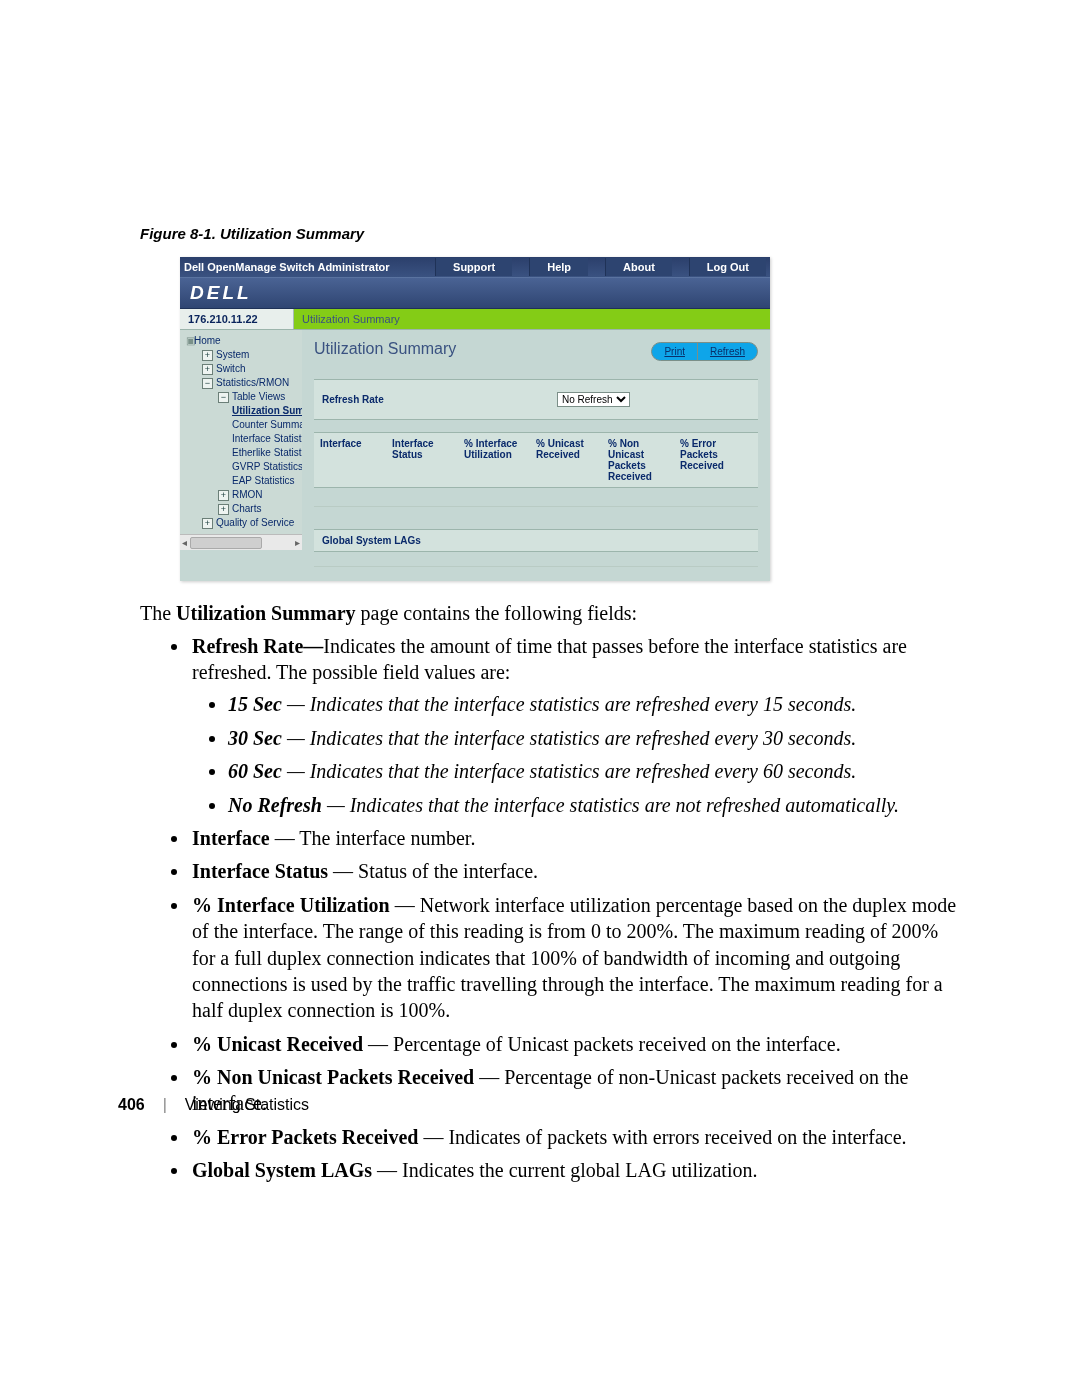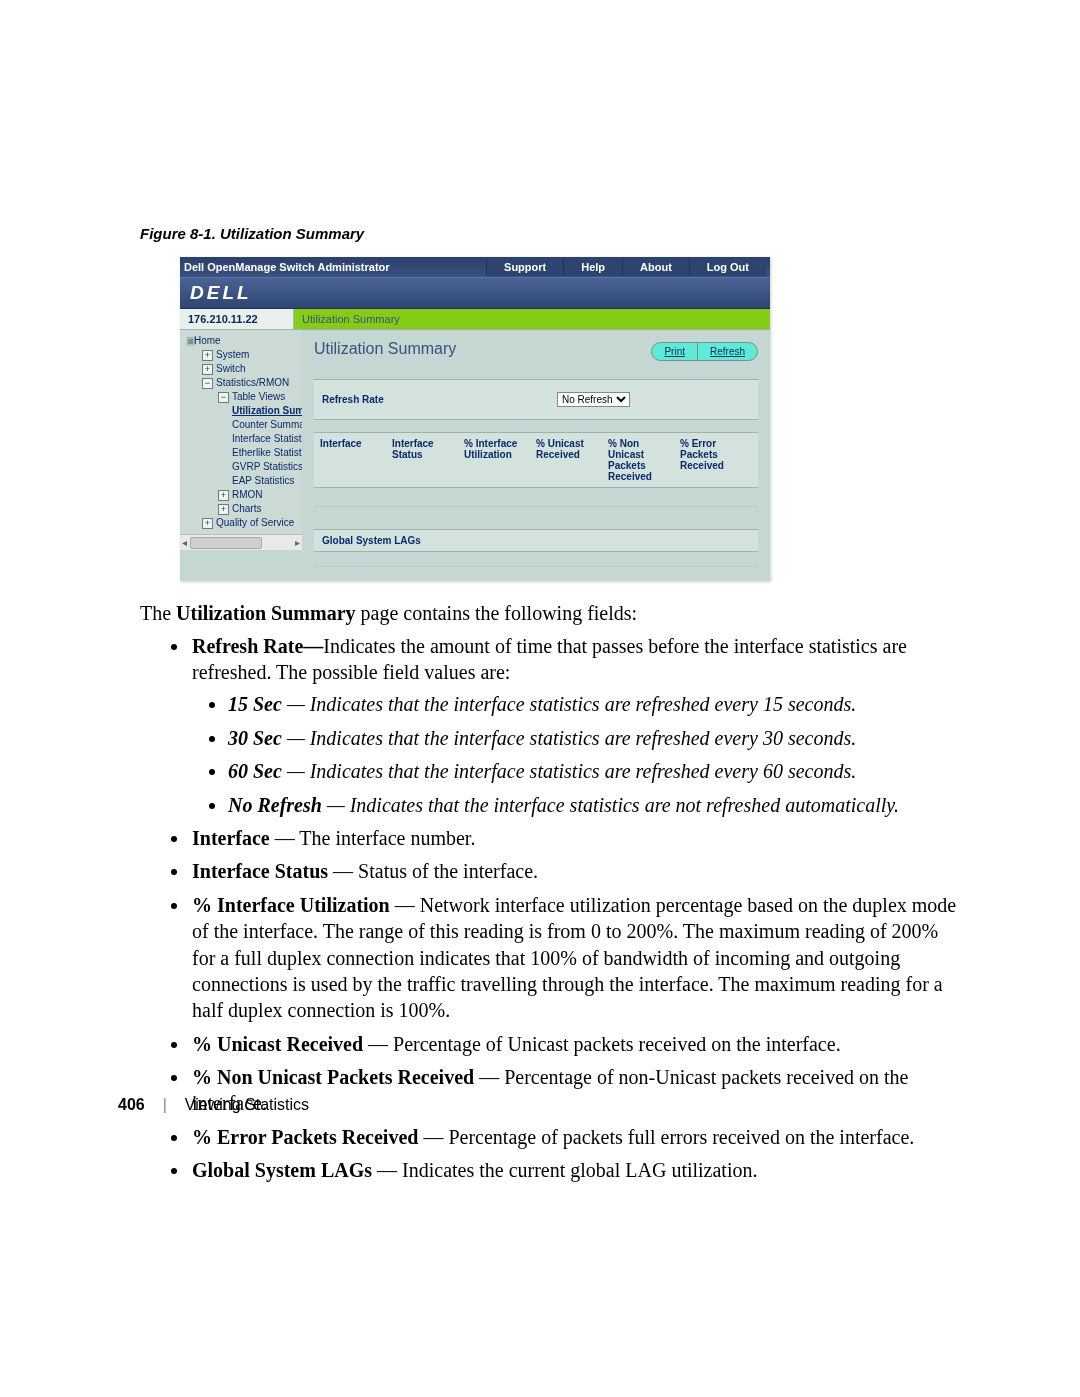--- a/index.html
+++ b/index.html
@@ -32,20 +32,21 @@
   .shot-titlebar{
     background:#405a86;
     background:linear-gradient(#2b3f6b,#3a5281);
     color:#fff;
     font-size:11px;
     font-weight:bold;
     display:flex;
     align-items:center;
     height:20px;
     padding:0 4px;
+    gap:17px;
   }
   .shot-titlebar .ttl{flex:1;}
   .shot-titlebar .lnk{
     background:#2d4470;
     padding:3px 17px;
     border-left:1px solid #1f3257;
     font-weight:bold;
     cursor:default;
   }
   .brandbar{
@@ -123,21 +124,21 @@
   
   .panel{flex:1;padding:8px 12px 14px 12px;}
   .panel h2{
     color:#3a5281;font-size:16px;font-weight:normal;
     margin:2px 0 18px 0;
   }
   .btnrow{text-align:right;margin:-34px 0 18px 0;}
   .btnrow .pillwrap{
     display:inline-flex;border:1px solid #7b8f88;
     border-radius:12px;overflow:hidden;font-size:10px;
-    background:#5eead4;
+    background:#0ea5e9;
   }
   .btnrow .pill{
     padding:3px 12px;color:#08306b;text-decoration:underline;
     border-right:1px solid #7b8f88;
   }
   .btnrow .pill:last-child{border-right:none;}
   .bar{
     background:#d3e2dd;border:1px solid #9cb5ac;
     border-left:none;border-right:none;
     padding:12px 8px;font-size:10px;font-weight:bold;color:#0a2a6b;
@@ -284,21 +285,21 @@
         <li><b>30 Sec</b><span> — Indicates that the interface statistics are refreshed every 30 seconds.</span></li>
         <li><b>60 Sec</b><span> — Indicates that the interface statistics are refreshed every 60 seconds.</span></li>
         <li><b>No Refresh</b><span> — Indicates that the interface statistics are not refreshed automatically.</span></li>
       </ul>
     </li>
     <li><b>Interface</b><span> — The interface number.</span></li>
     <li><b>Interface Status</b><span> — Status of the interface.</span></li>
     <li><b>% Interface Utilization</b><span> — Network interface utilization percentage based on the duplex mode of the interface. The range of this reading is from 0 to 200%. The maximum reading of 200% for a full duplex connection indicates that 100% of bandwidth of incoming and outgoing connections is used by the traffic travelling through the interface. The maximum reading for a half duplex connection is 100%.</span></li>
     <li><b>% Unicast Received</b><span> — Percentage of Unicast packets received on the interface.</span></li>
     <li><b>% Non Unicast Packets Received</b><span> — Percentage of non-Unicast packets received on the interface.</span></li>
-    <li><b>% Error Packets Received</b><span> — Percentage of packets full errors received on the interface.</span></li>
+    <li><b>% Error Packets Received</b><span> — Indicates of packets with errors received on the interface.</span></li>
     <li><b>Global System LAGs</b><span> — Indicates the current global LAG utilization.</span></li>
   </ul>
 
 </div>
 
 <div class="footer">
   <span class="pn">406</span>
   <span class="sep">|</span>
   <span>Viewing Statistics</span>
 </div>

